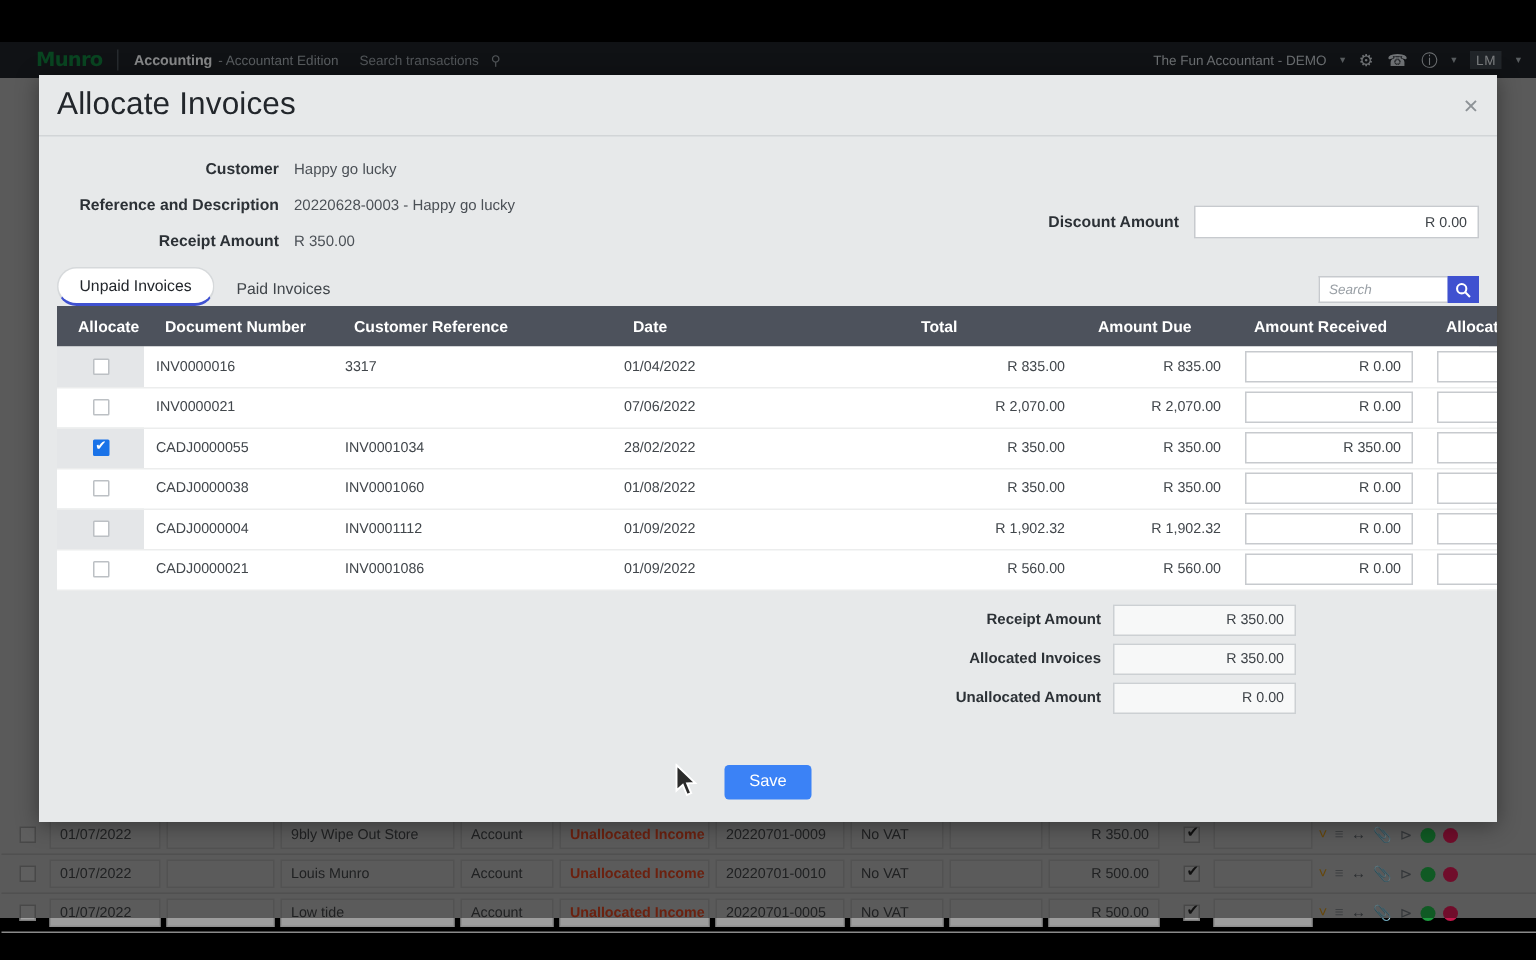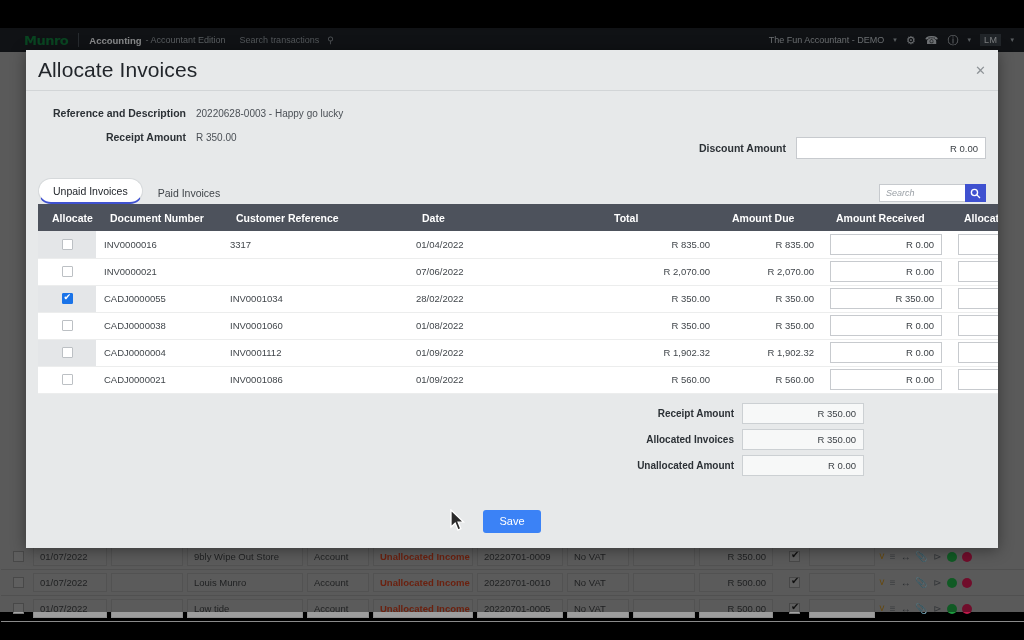--- a/index.html
+++ b/index.html
@@ -380,20 +380,24 @@
 
     <div class="modal-header">
       <div class="modal-title">Allocate Invoices</div>
       <div class="modal-close">✕</div>
     </div>
 
     <div class="modal-body">
 
       <div class="fields">
         <div class="frow">
+          <div class="flabel">Customer</div>
+          <div class="fval">Happy go lucky</div>
+        </div>
+        <div class="frow">
           <div class="flabel">Reference and Description</div>
           <div class="fval">20220628-0003 - Happy go lucky</div>
         </div>
         <div class="frow">
           <div class="flabel">Receipt Amount</div>
           <div class="fval">R 350.00</div>
         </div>
 
         <div class="discount-wrap">
           <div class="discount-label">Discount Amount</div>

